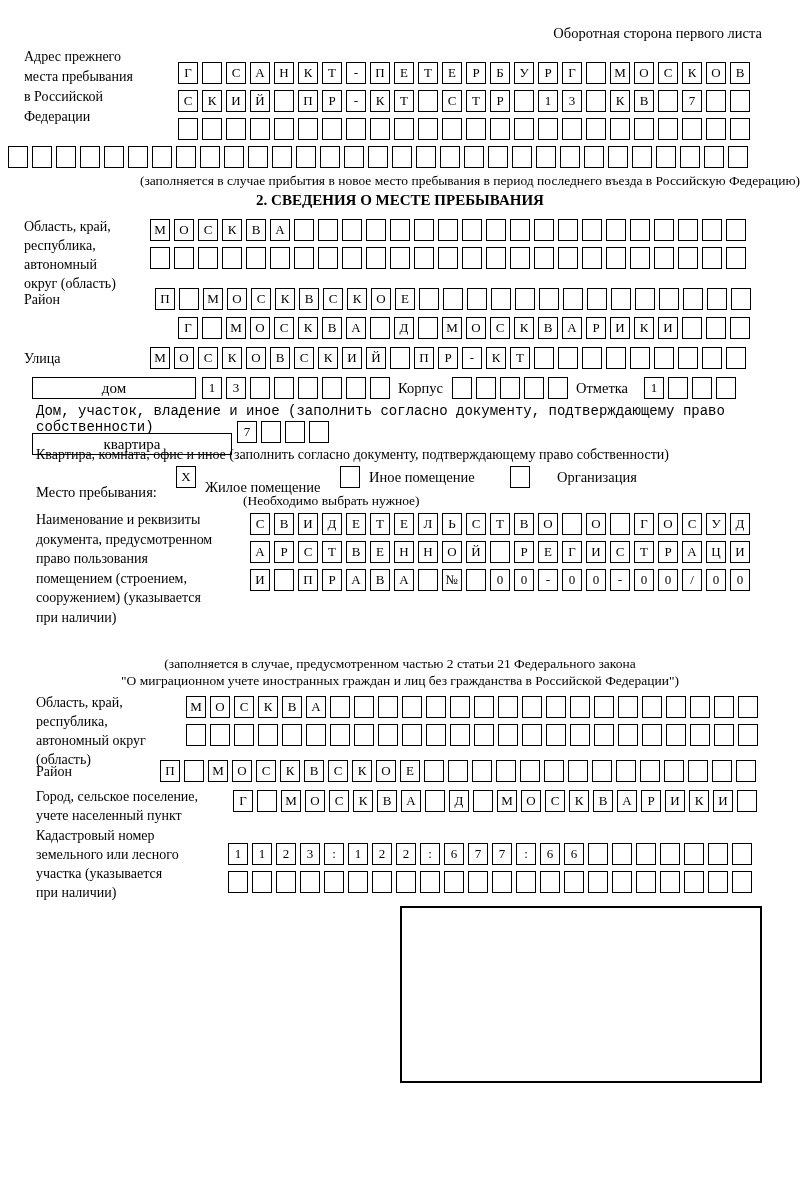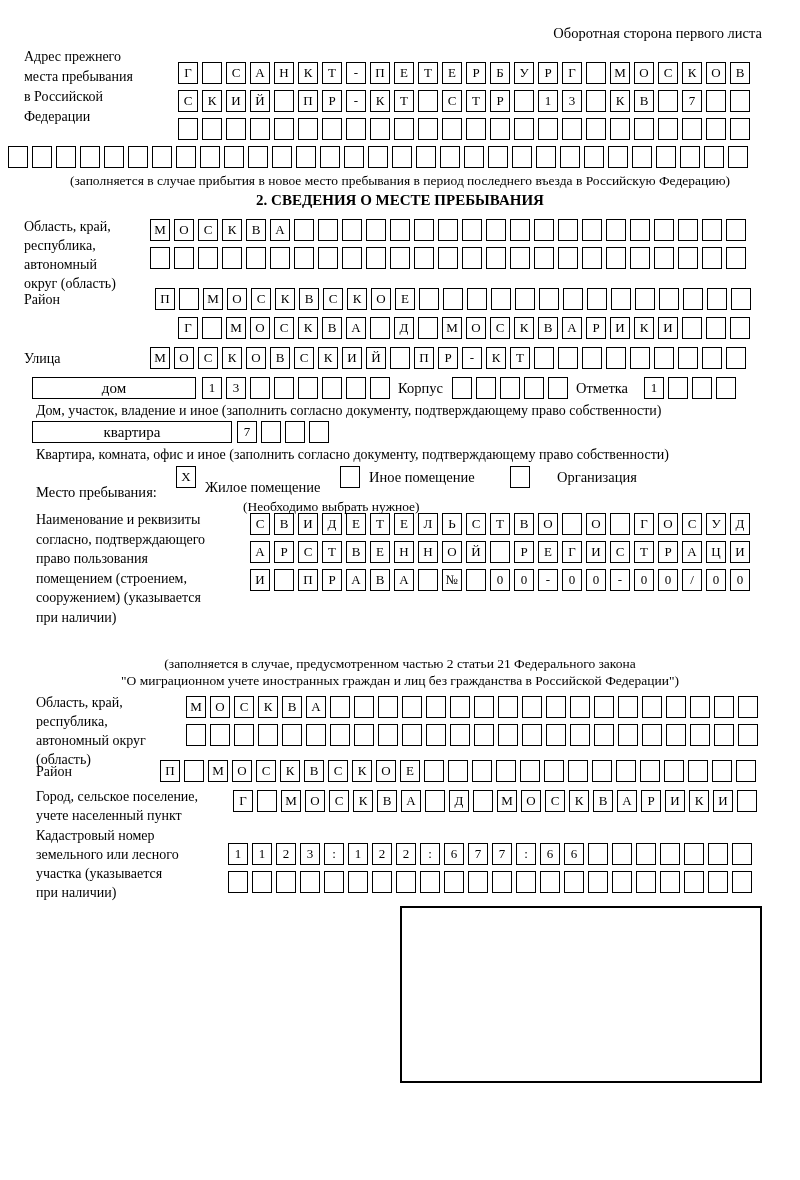--- a/index.html
+++ b/index.html
@@ -133,21 +133,21 @@
       <div class="cell"></div>
       <div class="cell"></div>
       <div class="cell"></div>
       <div class="cell"></div>
       <div class="cell"></div>
       <div class="cell"></div>
       <div class="cell"></div>
       <div class="cell"></div>
       <div class="cell"></div>
     </div>
-  <div class="abs note ctr" style="top:172px;">(заполняется в случае прибытия в новое место пребывания в период последнего въезда в Российскую Федерацию)</div>
+  <div class="abs note ctr" style="top:172px;text-align:right;">(заполняется в случае прибытия в новое место пребывания в период последнего въезда в Российскую Федерацию)</div>
 
   <div class="abs ctr b" style="top:192px;font-size:15px;">2. СВЕДЕНИЯ О МЕСТЕ ПРЕБЫВАНИЯ</div>
 
   <div class="abs lbl" style="left:24px;top:217px;width:130px;">Область, край,
 республика,
 автономный
 округ (область)</div>
   <div class="abs boxrow" style="left:150px;top:219px;">
       <div class="cell">М</div>
       <div class="cell">О</div>
@@ -309,46 +309,46 @@
         <div class="cell"></div>
       </div>
     <div class="abs inline-lbl" style="left:576px;top:0;">Отметка</div>
     <div class="abs boxrow" style="left:644px;top:0;">
         <div class="cell">1</div>
         <div class="cell"></div>
         <div class="cell"></div>
         <div class="cell"></div>
       </div>
   </div>
-  <div class="abs" style="left:36px;top:403px;font-size:14px;">Дом, участок, владение и иное (заполнить согласно документу, подтверждающему право собственности)</div>
+  <div class="abs" style="left:36px;top:403px;font-size:14px;font-family:Liberation Mono, monospace;">Дом, участок, владение и иное (заполнить согласно документу, подтверждающему право собственности)</div>
 
   <div class="abs" style="left:0;top:421px;width:800px;height:22px;">
-    <div class="abs wbox" style="left:32px;top:0;width:198px;">квартира</div>
+    <div class="abs wbox" style="left:32px;top:12px;width:198px;">квартира</div>
     <div class="abs boxrow" style="left:237px;top:0;">
         <div class="cell">7</div>
         <div class="cell"></div>
         <div class="cell"></div>
         <div class="cell"></div>
       </div>
   </div>
   <div class="abs" style="left:36px;top:447px;font-size:14px;">Квартира, комната, офис и иное (заполнить согласно документу, подтверждающему право собственности)</div>
 
   <div class="abs" style="left:0;top:466px;width:800px;height:22px;">
     <div class="abs inline-lbl" style="left:36px;top:15px;">Место пребывания:</div>
     <div class="abs cell" style="left:176px;top:0;">X</div>
     <div class="abs inline-lbl" style="left:205px;top:10px;">Жилое помещение</div>
     <div class="abs cell" style="left:340px;top:0;"></div>
     <div class="abs inline-lbl" style="left:369px;top:0;">Иное помещение</div>
     <div class="abs cell" style="left:510px;top:0;"></div>
     <div class="abs inline-lbl" style="left:557px;top:0;">Организация</div>
   </div>
-  <div class="abs note" style="left:243px;top:492px;margin-top:6px;">(Необходимо выбрать нужное)</div>
+  <div class="abs note" style="left:243px;top:492px;">(Необходимо выбрать нужное)</div>
 
   <div class="abs lbl" style="left:36px;top:510px;width:215px;line-height:19.5px;">Наименование и реквизиты
-согласно, подтверждающего
+документа, предусмотренном
 право пользования
 помещением (строением,
 сооружением) (указывается
 при наличии)</div>
   <div class="abs boxrow" style="left:250px;top:513px;">
       <div class="cell">С</div>
       <div class="cell">В</div>
       <div class="cell">И</div>
       <div class="cell">Д</div>
       <div class="cell">Е</div>

